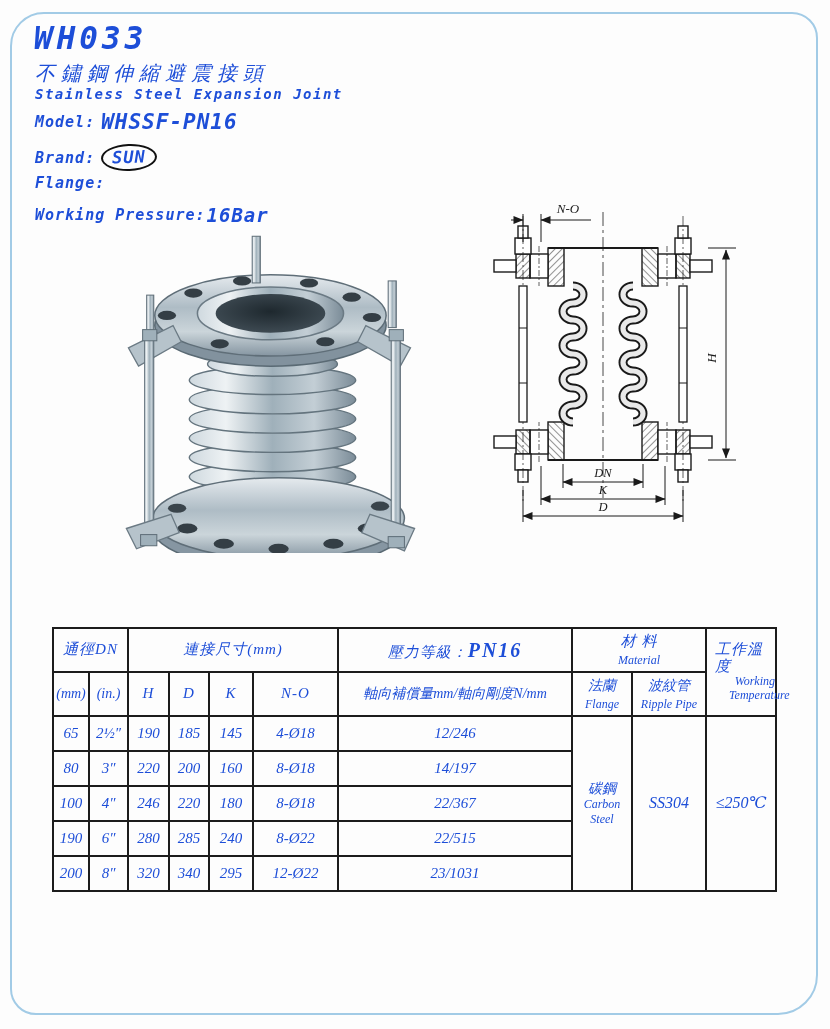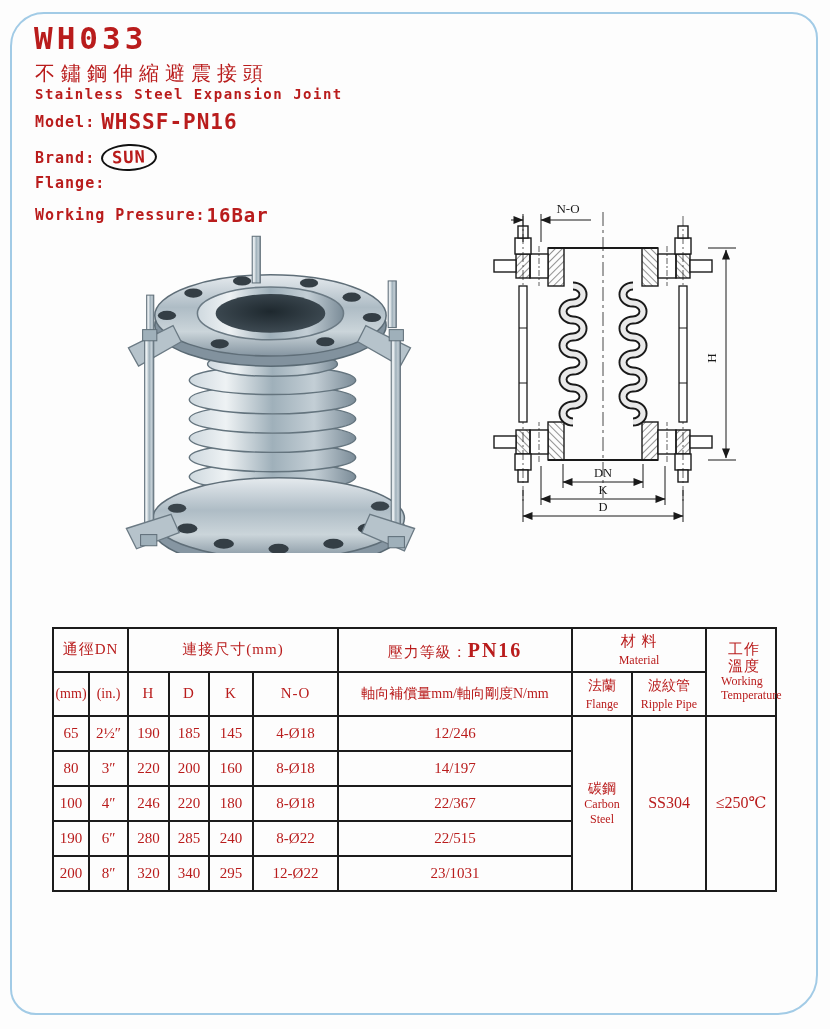--- a/index.html
+++ b/index.html
@@ -1,18 +1,18 @@
 <!DOCTYPE html>
 <html><head>
 <meta charset="utf-8">
 <style>
   html,body{margin:0;padding:0;background:#ffffff;}
   .page{
     position:relative;width:830px;height:1029px;background:#fdfdfd;
-    font-family:"Liberation Serif","DejaVu Serif",serif;color:#b91c1c;overflow:hidden;
+    font-family:"Liberation Serif","DejaVu Serif",serif;color:#1d4ed8;overflow:hidden;font-style:italic;
   }
   .frame{
     position:absolute;left:10px;top:12px;right:12px;bottom:14px;
     border:2px solid #a2cbe6;border-radius:34px 26px 40px 26px;pointer-events:none;
   }
   .mono{font-family:"DejaVu Sans Mono","Liberation Mono",monospace;}
   .abs{position:absolute;}
   .product-code{left:34px;top:20px;font-size:31px;font-weight:bold;letter-spacing:4px;}
   .title-zh{left:35px;top:60px;font-size:20px;letter-spacing:6px;}
   .title-en{left:35px;top:86px;font-size:14px;font-weight:bold;letter-spacing:1.5px;}
@@ -36,22 +36,22 @@
   .h1row th{height:42px;}
   .h2row th{height:42px;}
   .drow td{height:33px;font-size:15px;}
   .zh15{font-size:15px;letter-spacing:1px;}
   .zh14{font-size:14px;}
   .en12{font-size:12px;letter-spacing:0px;}
   .pn{font-size:20px;font-weight:600;letter-spacing:2px;}
   .mat-cell{text-align:left;padding-left:9px;font-size:14px;}
   .mat-cell .en12{display:block;line-height:1.25;}
   .temp-head{line-height:1.3;}
-  .temp-head .en12{display:block;text-align:left;padding-left:14px;}
-  .temp-head .zh{display:block;text-align:left;padding-left:21px;font-size:15px;letter-spacing:1px;}
+  .temp-head .en12{display:block;text-align:right;padding-left:22px;}
+  .temp-head .zh{display:block;text-align:left;padding-left:8px;font-size:15px;letter-spacing:1px;}
   svg text{font-family:"Liberation Serif","DejaVu Serif",serif;fill:#1a1a1a;}
 </style>
 </head>
 <body>
 
 <div class="page">
   <div class="frame"></div>
 
   <div class="abs product-code mono">WH033</div>
   <div class="abs title-en mono">Stainless Steel Expansion Joint</div>

